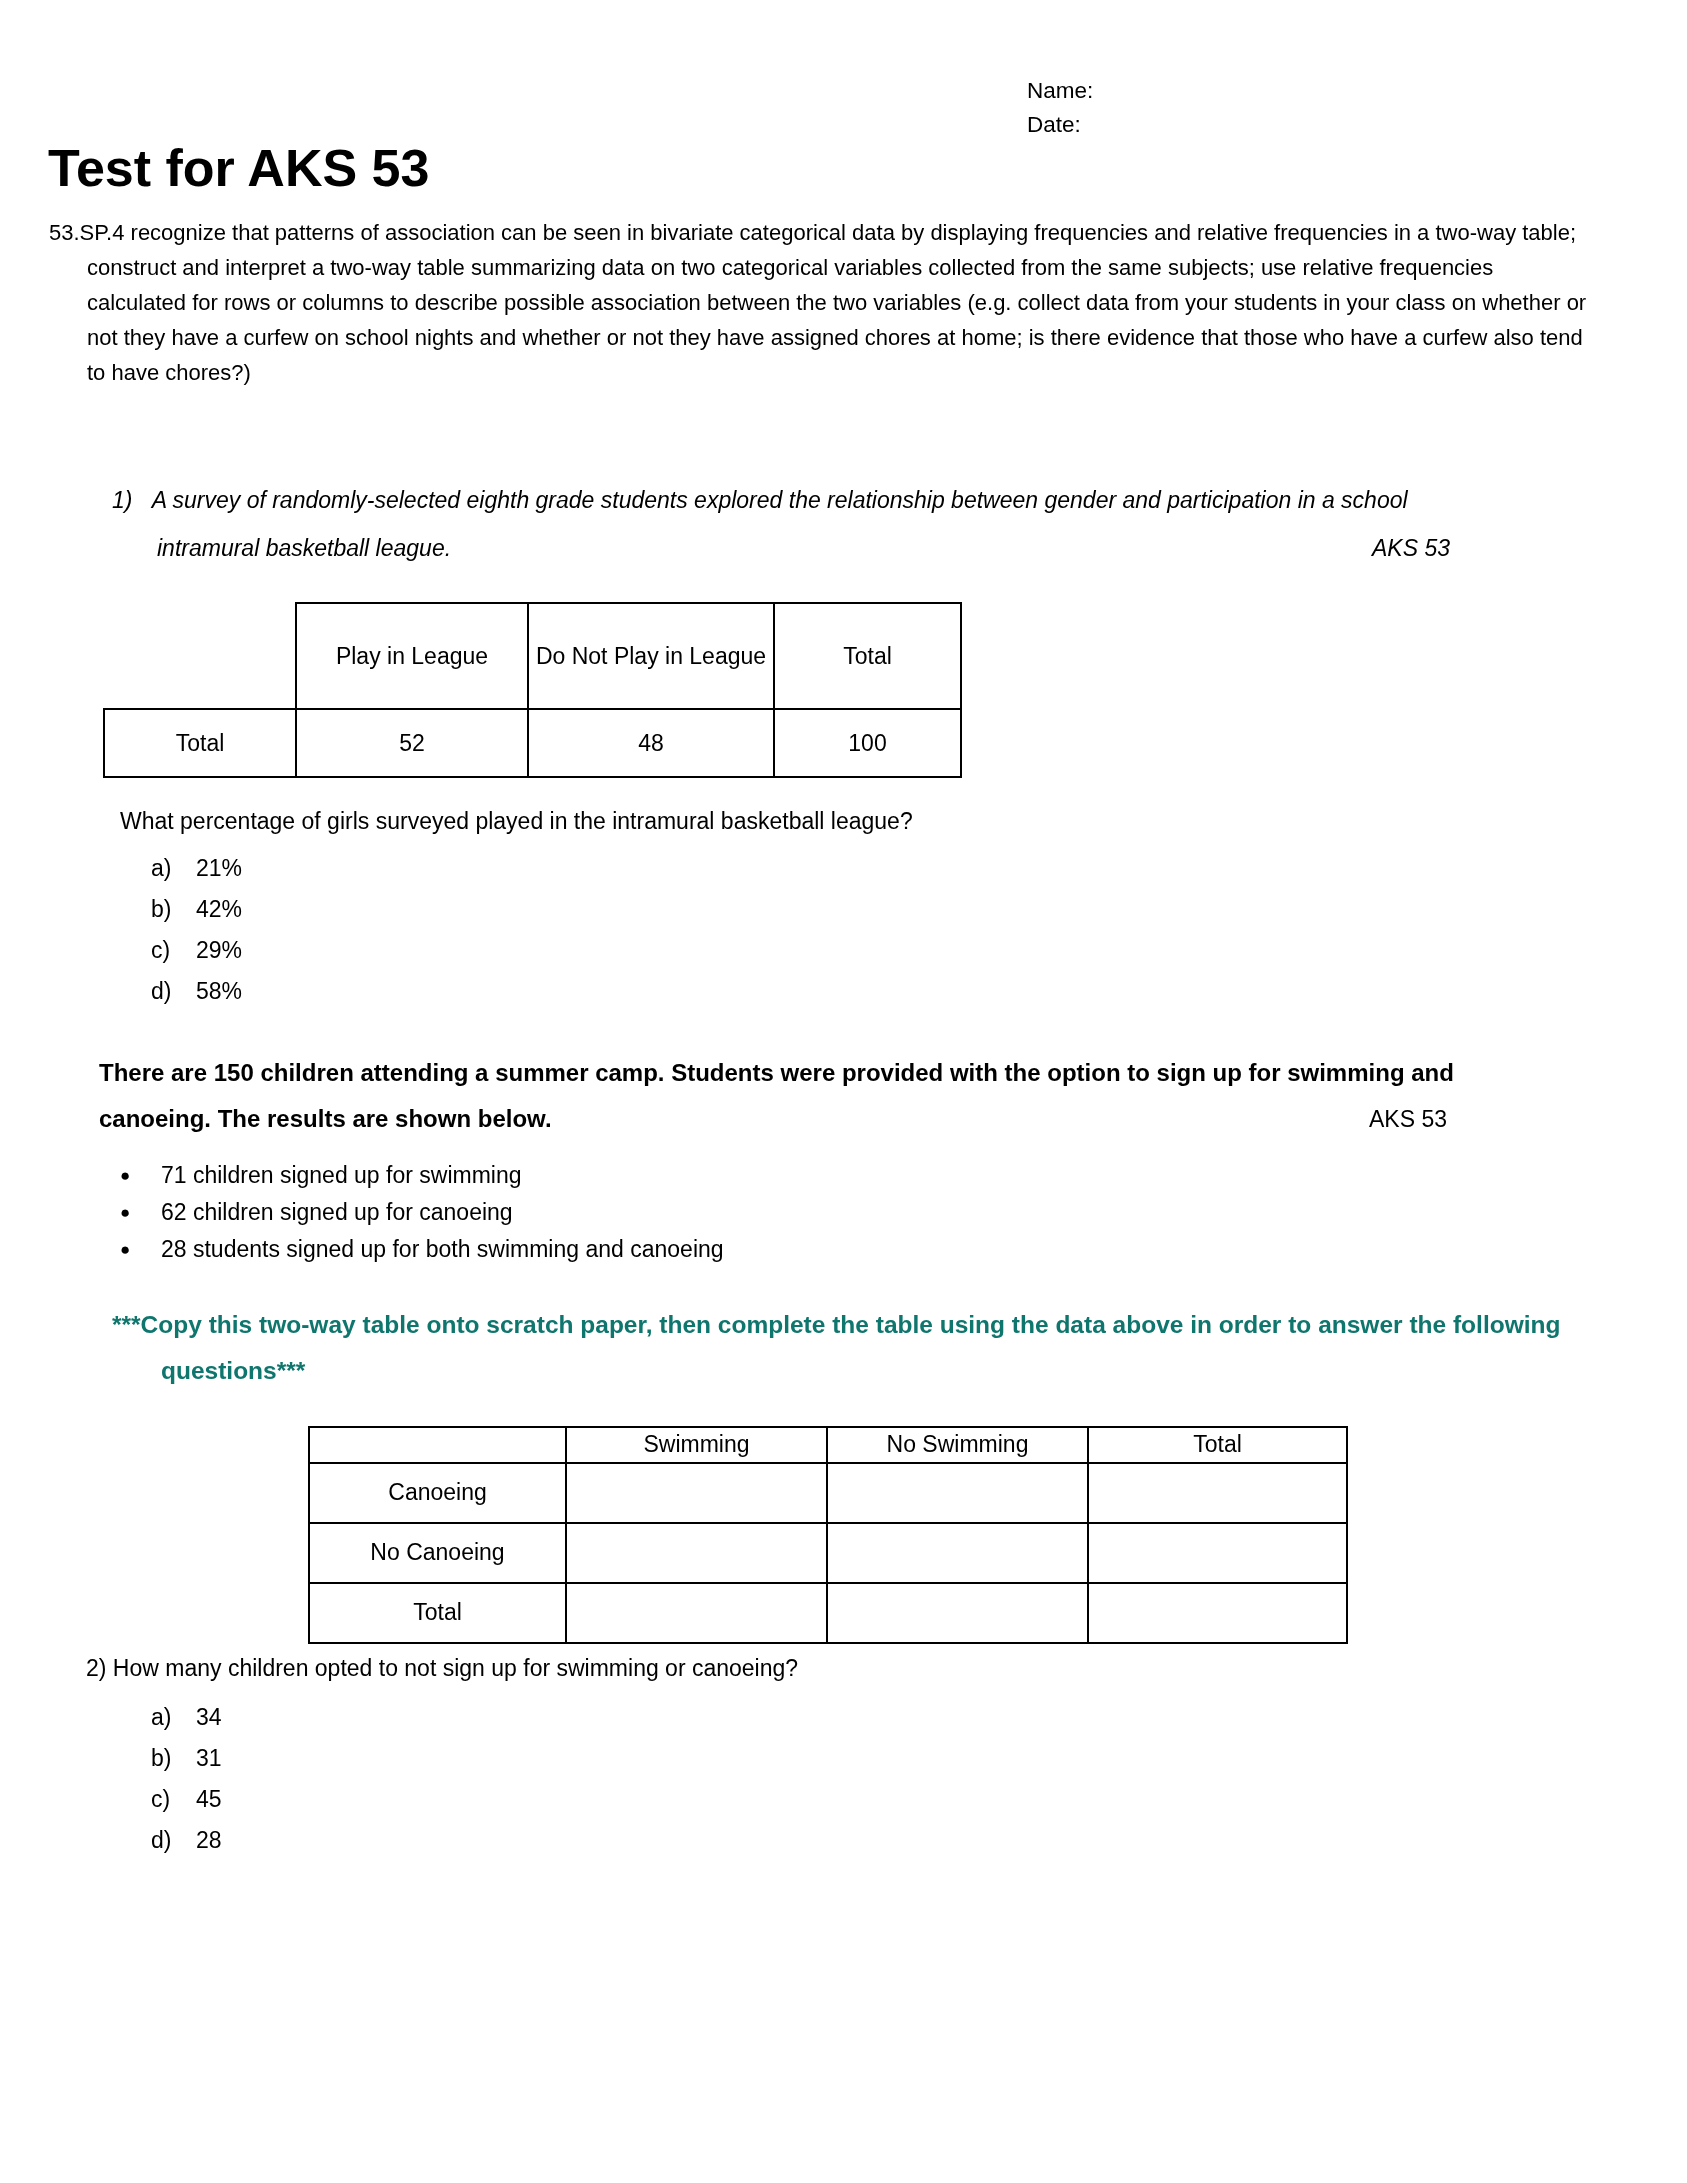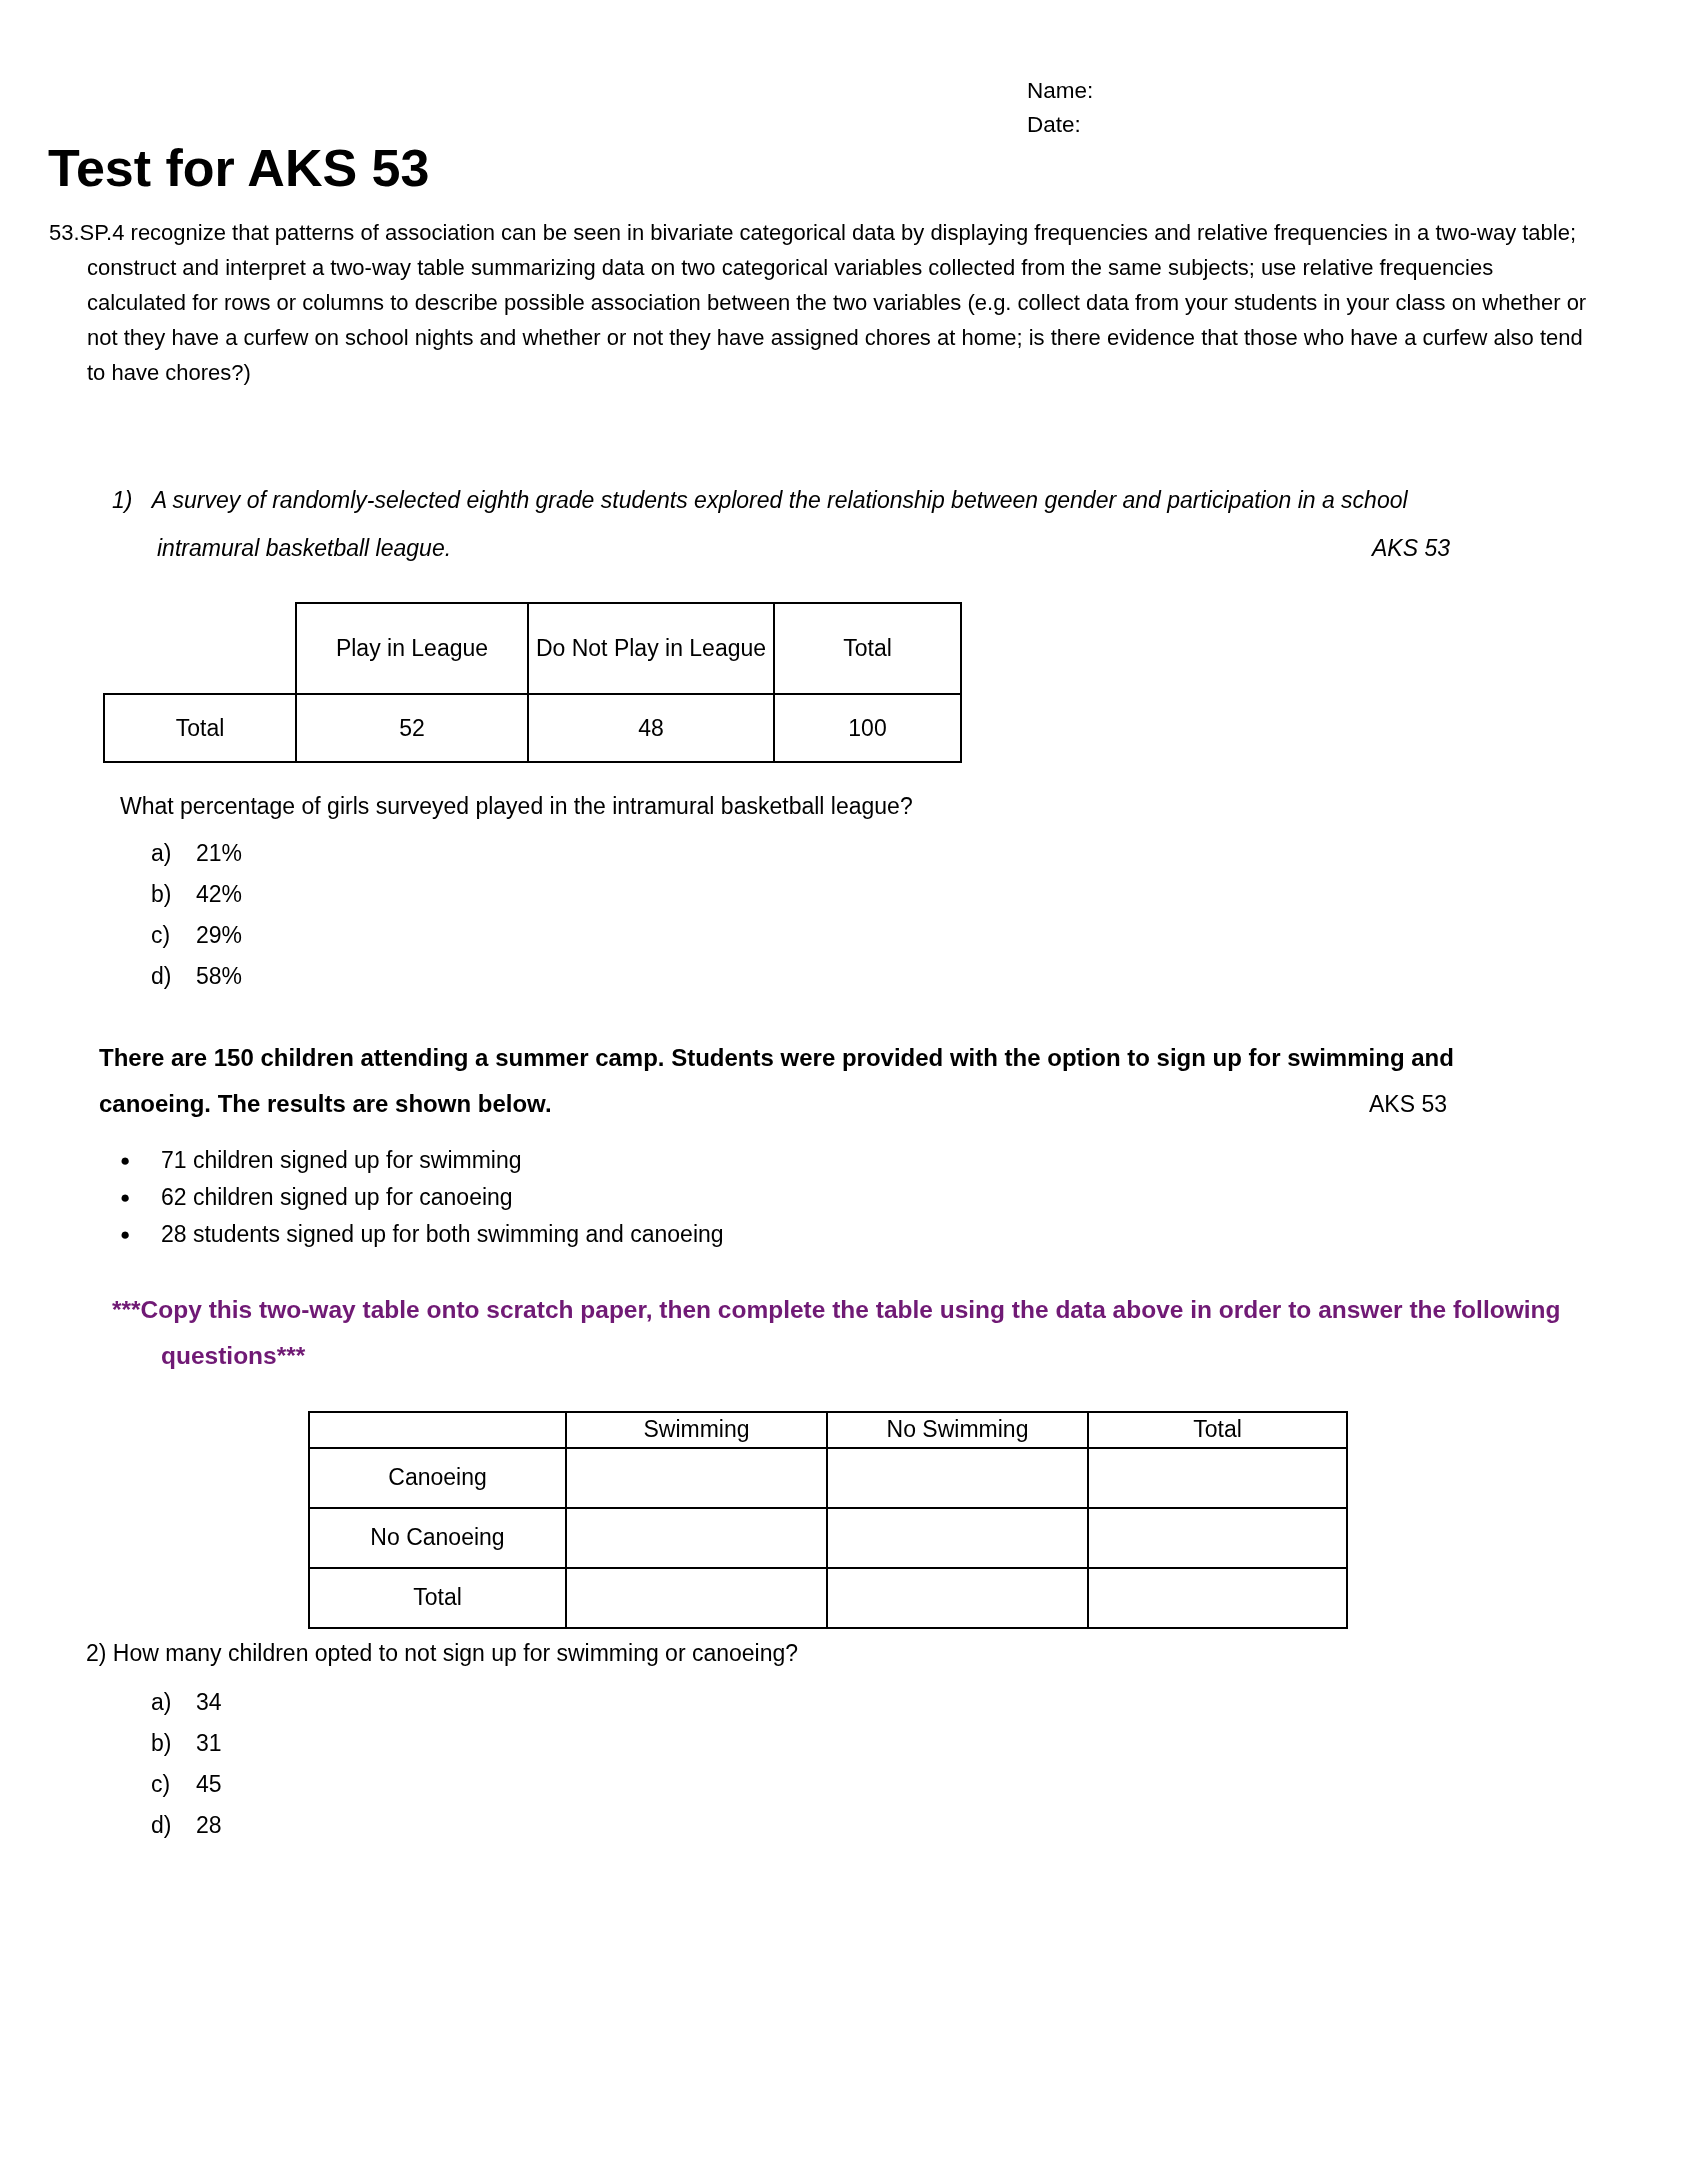--- a/index.html
+++ b/index.html
@@ -49,21 +49,21 @@
     position: absolute;
     font-size: 23px;
     font-weight: 400;
   }
   .q1 .aks { top: 48px; left: 1260px; line-height: 48px; }
 
   table { border-collapse: collapse; table-layout: fixed; }
   td, th { border: 2px solid #000; text-align: center; vertical-align: middle; font-weight: 400; padding: 0 6.6px; }
 
   .t1 { margin: 30px 0 0 103px; font-size: 23px; }
-  .t1 tr.hdr { height: 91px; }
+  .t1 tr.hdr { height: 106px; }
   .t1 tr.body-row { height: 68px; }
   .t1 .blank { border: none; }
 
   .prompt1 { margin: 30px 0 0 120px; font-size: 23px; }
 
   .choices { margin: 13.2px 0 0 151px; font-size: 23px; }
   .choice { display: flex; line-height: 41px; }
   .choice .letter { width: 45px; flex: 0 0 45px; }
 
   .intro-wrap { position: relative; margin: 38px 0 0 99px; width: 1442px; }
@@ -72,21 +72,21 @@
 
   .bullets { margin: 14.6px 0 0 120px; font-size: 23px; }
   .bullet-row { display: flex; line-height: 37px; }
   .bullet-glyph { width: 41px; flex: 0 0 41px; font-size: 17px; }
 
   .red-instruction {
     margin: 34px 0 0 112px;
     width: 1477px;
     font-size: 24.5px;
     font-weight: 700;
-    color: #701a75;
+    color: #0f766e;
     line-height: 46px;
     padding-left: 49px;
     text-indent: -49px;
   }
 
   .t2 { margin: 32px 0 0 308px; font-size: 23px; }
   .t2 tr { height: 60px; }
   .t2 tr.hdr { height: 36px; }
 
   .prompt2 { margin: 6.6px 0 0 86px; font-size: 23px; line-height: 37px; }

